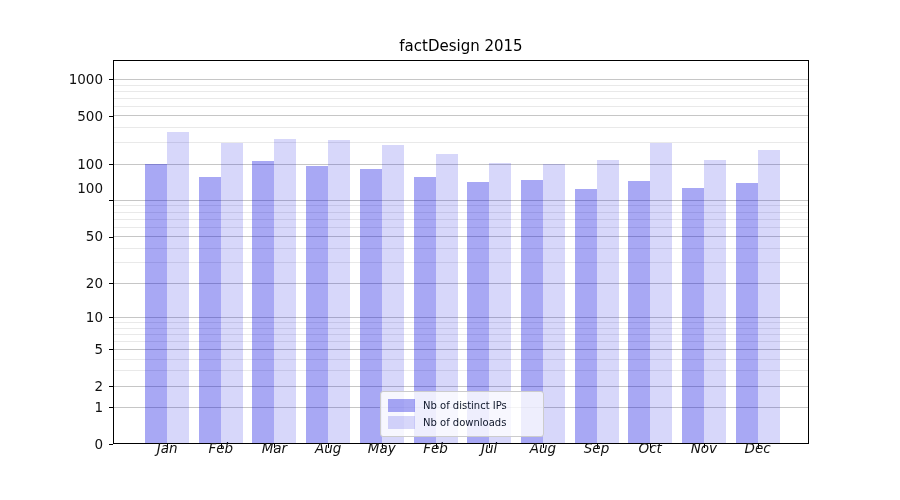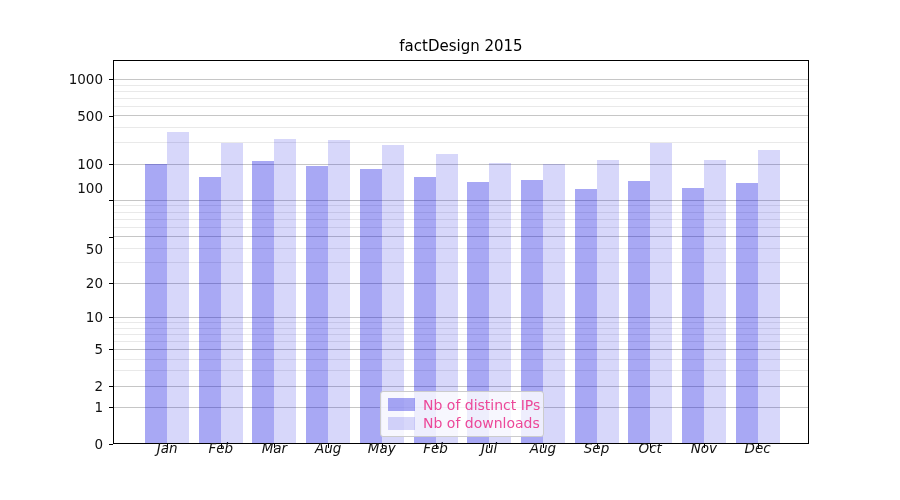--- a/index.html
+++ b/index.html
@@ -104,22 +104,22 @@
     display: flex;
     align-items: center;
     gap: 8px;
   }
   .legend-swatch {
     width: 27px;
     height: 13px;
     flex: 0 0 27px;
   }
   .legend-label {
-    font-size: 14px;
-    color: #ec4899;
+    font-size: 10px;
+    color: #0f172a;
     white-space: nowrap;
   }
 </style>
 </head>
 <body>
 
 <div id="fig">
   <div id="chart-title">factDesign 2015</div>
   <div id="plot"></div>
   <div id="legend">
@@ -162,21 +162,21 @@
     <div class="ytickmark" style="top: 349.455px;"></div>
     <div class="yticklabel" style="top: 340.455px;">5</div>
     <div class="gridline major" style="top: 316.971px;"></div>
     <div class="ytickmark" style="top: 317.471px;"></div>
     <div class="yticklabel" style="top: 308.471px;">10</div>
     <div class="gridline major" style="top: 282.85px;"></div>
     <div class="ytickmark" style="top: 283.35px;"></div>
     <div class="yticklabel" style="top: 274.35px;">20</div>
     <div class="gridline major" style="top: 236.03px;"></div>
     <div class="ytickmark" style="top: 236.53px;"></div>
-    <div class="yticklabel" style="top: 240px;">50</div>
+    <div class="yticklabel" style="top: 227px;">50</div>
     <div class="gridline major" style="top: 199.975px;"></div>
     <div class="ytickmark" style="top: 200.475px;"></div>
     <div class="yticklabel" style="top: 179px;">100</div>
     <div class="gridline major" style="top: 163.662px;"></div>
     <div class="ytickmark" style="top: 164.162px;"></div>
     <div class="yticklabel" style="top: 155.162px;">100</div>
     <div class="gridline major" style="top: 115.47px;"></div>
     <div class="ytickmark" style="top: 115.97px;"></div>
     <div class="yticklabel" style="top: 106.97px;">500</div>
     <div class="gridline major" style="top: 78.9473px;"></div>

